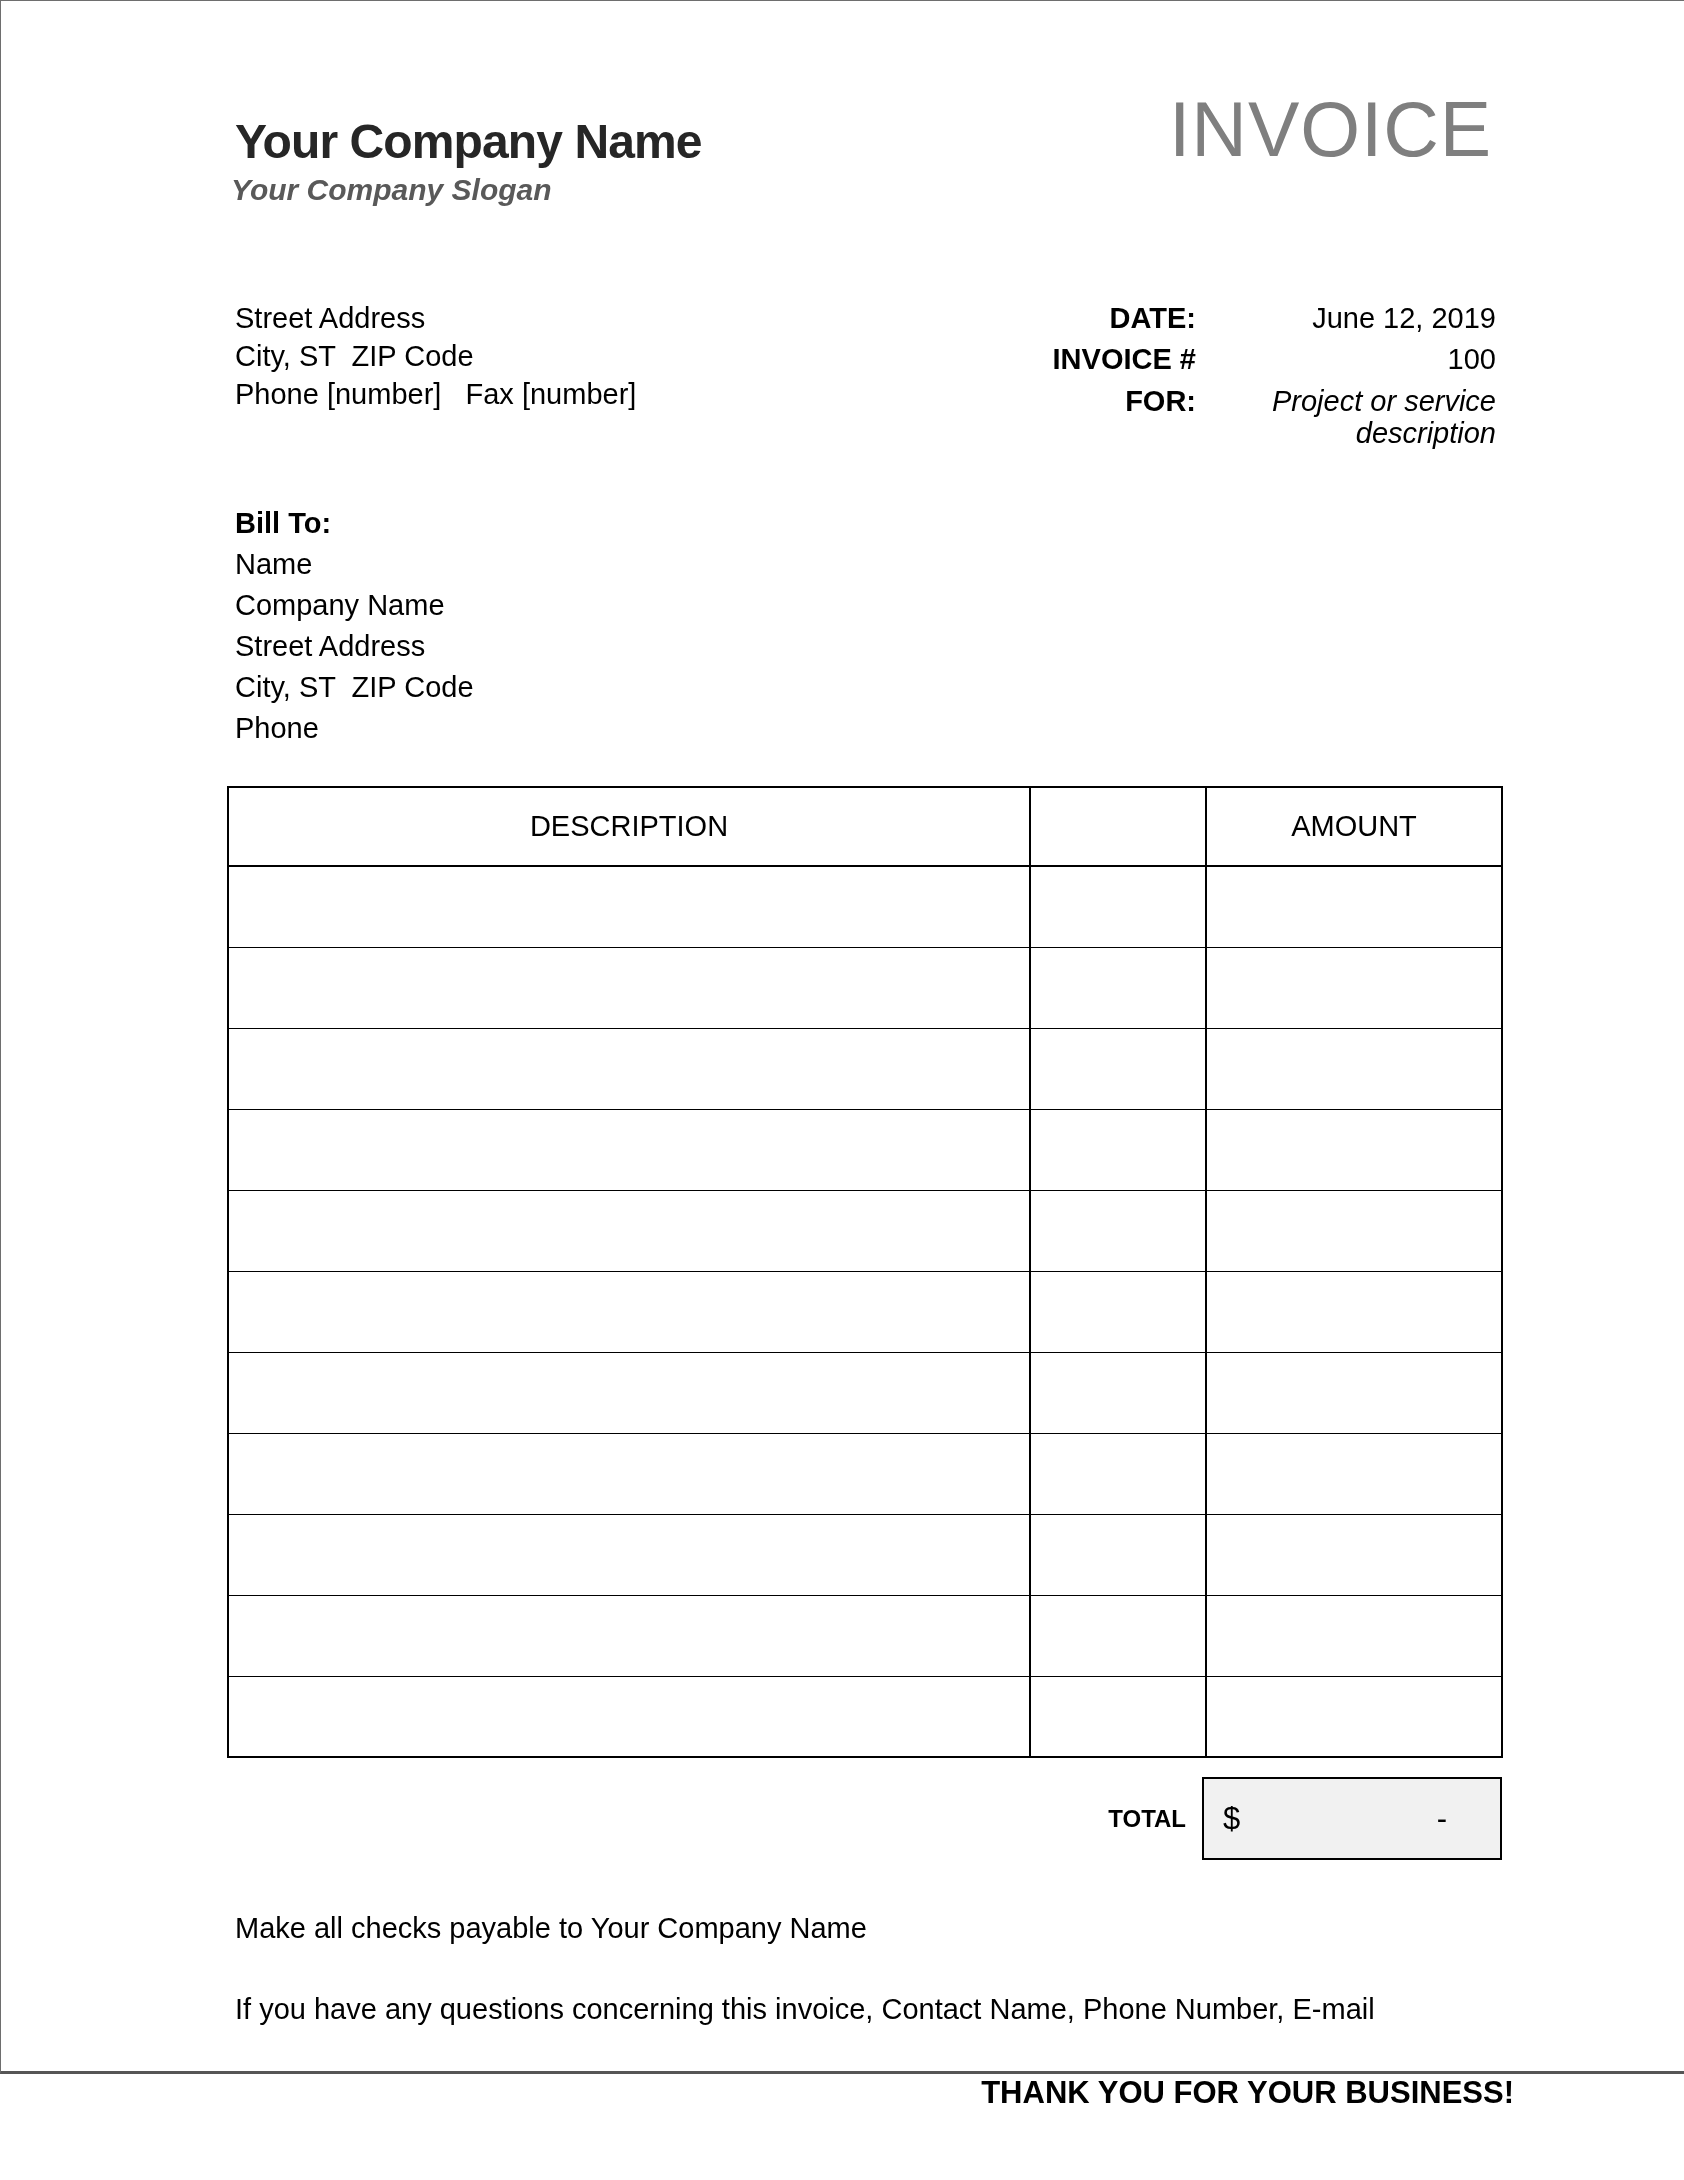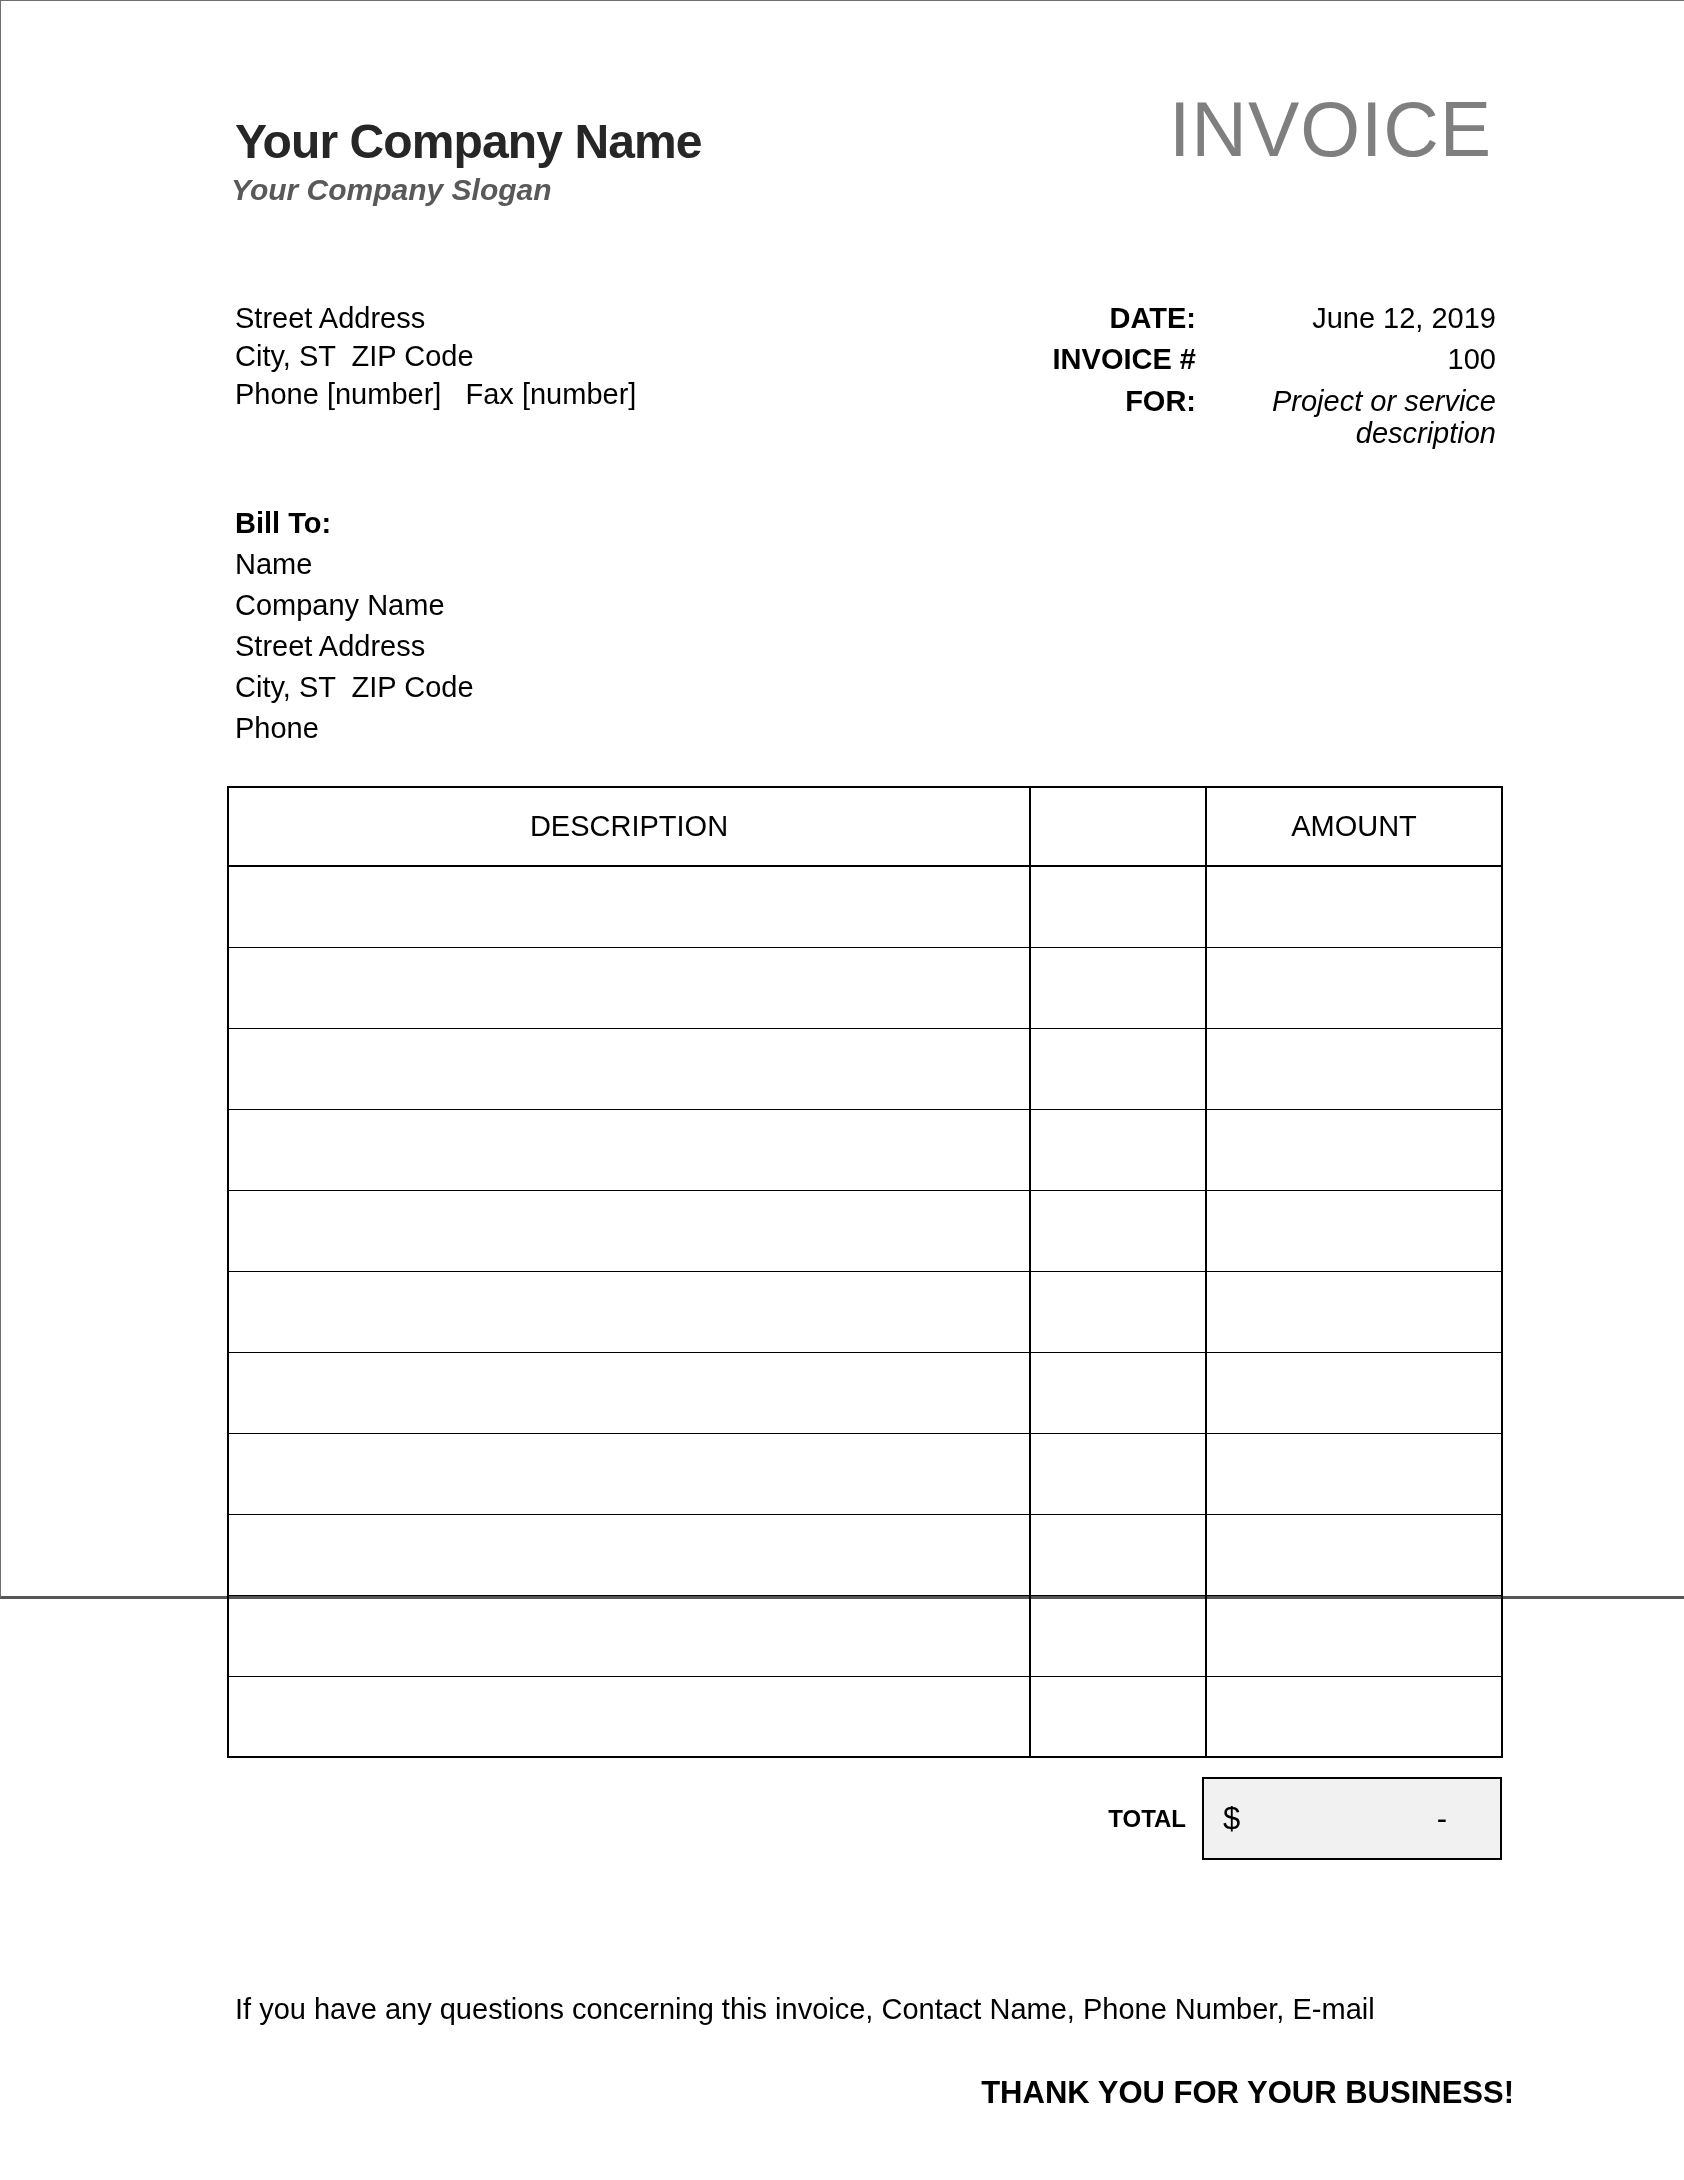--- a/index.html
+++ b/index.html
@@ -13,21 +13,21 @@
   *{margin:0;padding:0;box-sizing:border-box;}
   html,body{background:#ffffff;}
   body{
     width:1685px;height:2181px;
     font-family:"Liberation Sans","DejaVu Sans",sans-serif;
     color:var(--ink);
     overflow:hidden;
   }
   .page{
     position:relative;
-    width:1685px;height:1599px;
+    width:1685px;height:2074px;
     background:#ffffff;
     border:1.7px solid var(--frame-gray);
     border-bottom:3.4px solid #565656;
   }
   .pre{white-space:pre-wrap;}
 
   
   .company-name{
     position:absolute;left:234px;top:115px;
     font-size:48px;font-weight:bold;letter-spacing:-0.9px;
@@ -222,17 +222,18 @@
         </tr>
       </tbody>
   </table>
 
   <div class="total-label">TOTAL</div>
   <div class="total-box">
     <span>$</span>
     <span>-</span>
   </div>
 
+  <div class="checks-note">Make all checks payable to Your Company Name</div>
   <div class="questions-note">If you have any questions concerning this invoice, Contact Name, Phone Number, E-mail</div>
   <div class="thanks-note">THANK YOU FOR YOUR BUSINESS!</div>
 
 </div>
 
 
 </body></html>

